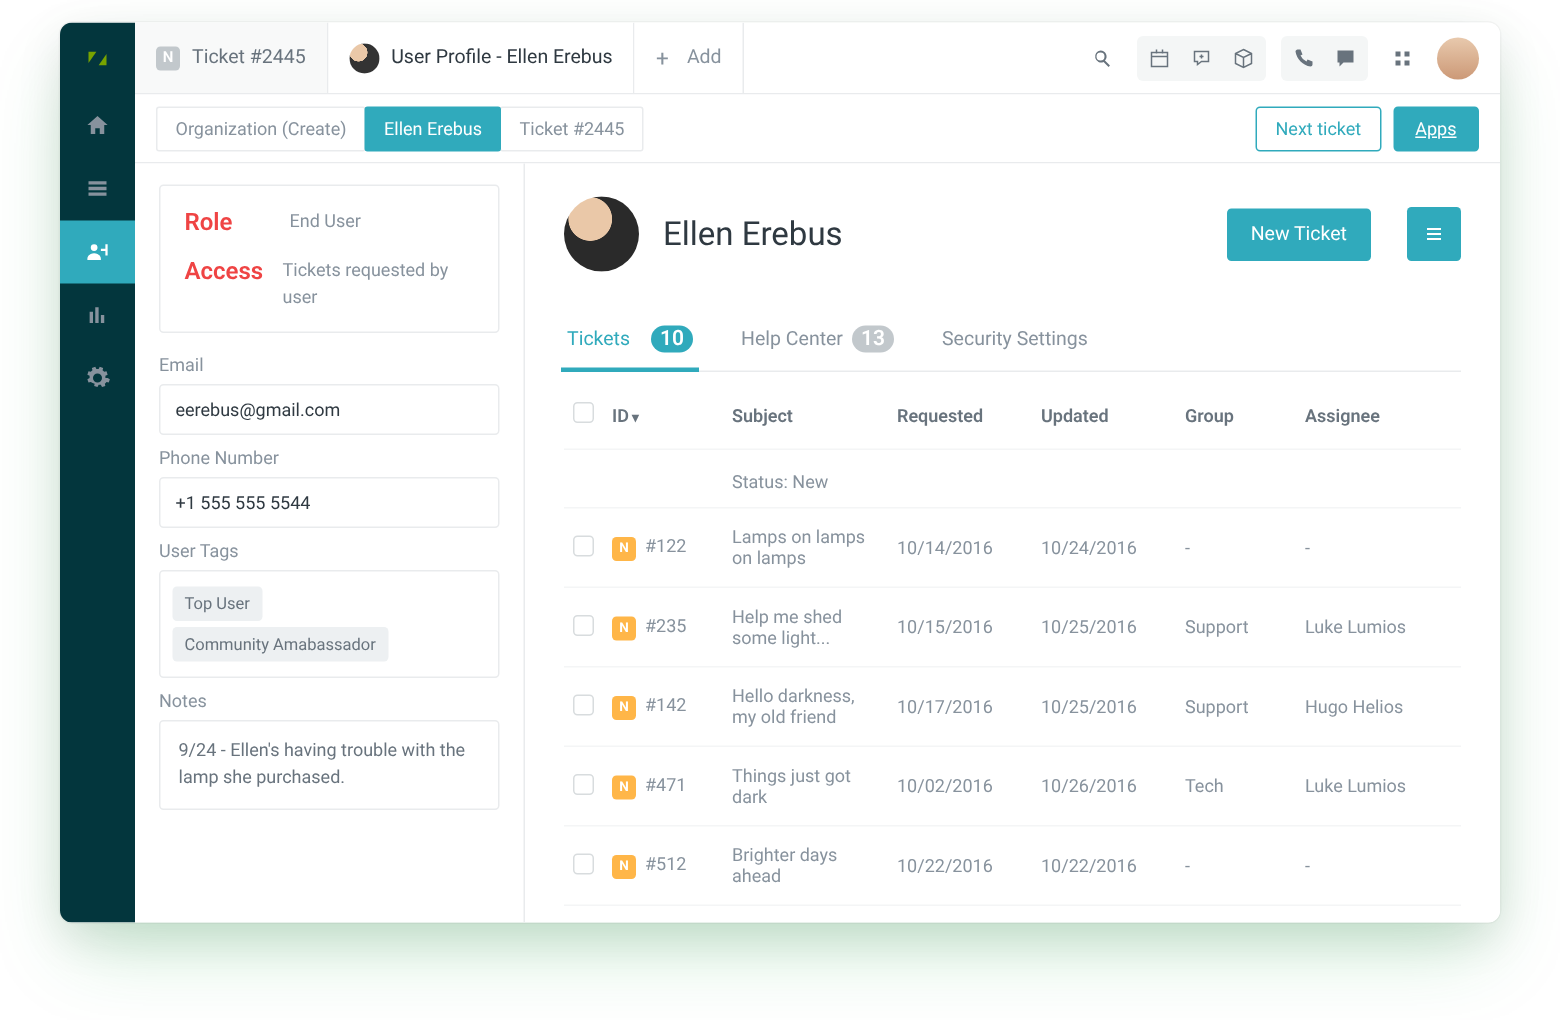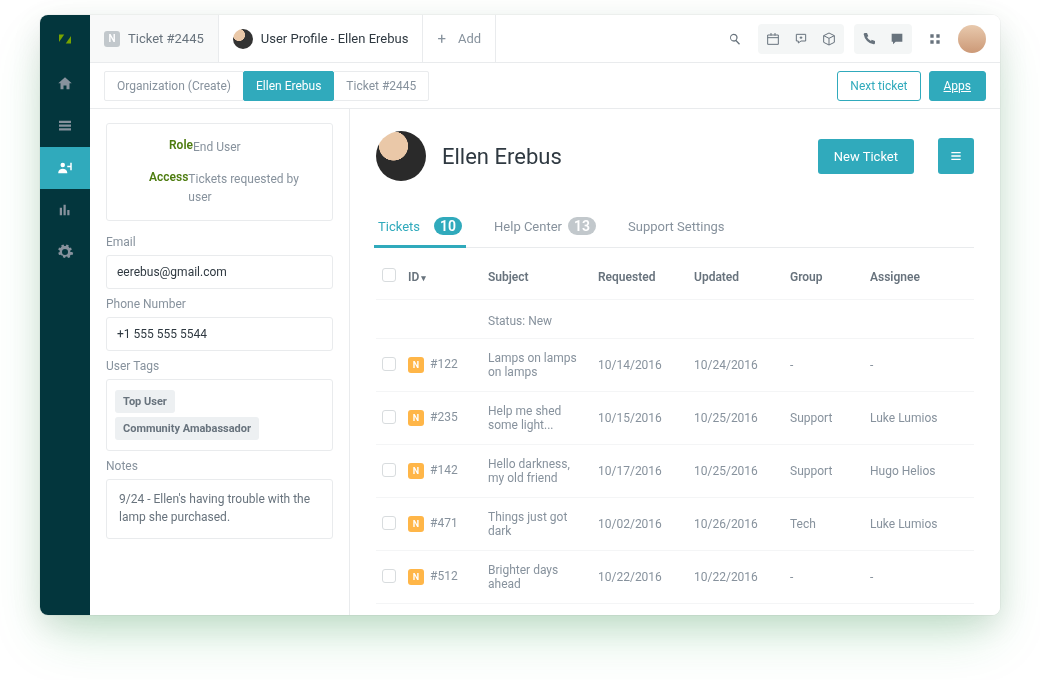--- a/index.html
+++ b/index.html
@@ -68,26 +68,26 @@
   .crumb.active { background: var(--teal); color: #fff; border-color: var(--teal); position:relative; }
   .subheader .spacer { flex:1; }
   .btn-outline { font-size: 12px; color: var(--teal); border: 1px solid var(--teal); background: #fff; padding: 7px 12px; border-radius: 3px; cursor:pointer; }
   .btn-solid { font-size: 12px; color: #fff; background: var(--teal); border: 1px solid var(--teal); padding: 7px 14px; border-radius: 3px; cursor:pointer;text-decoration:underline; }
   
   .body { flex:1; display:flex; min-height:0; background: var(--white); }
   .left-panel { width: 260px; border-right: 1px solid var(--border); padding: 14px 16px; overflow-y:auto; font-size:12px; color: var(--muted); }
   .box { border:1px solid var(--border); border-radius:3px; padding: 14px 16px; margin-bottom: 14px; background:#fff; }
   .kv { display:flex; margin-bottom: 14px; }
   .kv:last-child { margin-bottom: 0; }
-  .kv .k { width: 70px; color: #4d7c0f; font-weight: 600; font-size: 12px; text-align: right; }
+  .kv .k { width: 70px; color: #ef4444; font-weight: 600; font-size: 16px; }
   .kv .v { color: var(--muted); font-size: 12px; line-height: 1.5; }
   .field-label { font-size: 12px; color: var(--muted); margin: 8px 0 6px 0; }
   .field-input { width:100%; border:1px solid var(--border); border-radius:3px; padding:9px 10px; font-size:12px; color:#2F3941; }
   .tagrow { border:1px solid var(--border); border-radius:3px; padding:8px; min-height:50px; }
-  .tag { display:inline-block; background:#EDF0F2; color:#68737D; font-size:11px; padding:5px 8px; border-radius:3px; margin:2px 3px 2px 0;font-weight:bold; }
+  .tag { display:inline-block; background:#EDF0F2; color:#68737D; font-size:11px; padding:5px 8px; border-radius:3px; margin:2px 3px 2px 0; }
   .notes { border:1px solid var(--border); border-radius:3px; padding:10px 12px; font-size:12px; color:#68737D; line-height:1.5; min-height:60px; }
   
   .content { flex:1; padding: 22px 26px 0 26px; overflow:hidden; display:flex; flex-direction:column; }
   .profile-head { display:flex; align-items:center; gap:16px; }
   .profile-avatar { width:50px; height:50px; border-radius:50%; background:#333; background-image: radial-gradient(circle at 35% 30%, #eac8a8 0 30%, #2a2a2a 31%); }
   .profile-name { font-size: 22px; color:#2F3941; font-weight:400; flex:1;}
   .btn-newticket { font-size:13px; color:#fff; background: var(--teal); border:none; padding:10px 16px; border-radius:3px; cursor:pointer;}
   .btn-menu { width:36px; height:36px; background: var(--teal); border-radius:3px; display:flex; align-items:center; justify-content:center; color:#fff; cursor:pointer; margin-left:8px;}
   
   .innertabs { display:flex; gap: 28px; border-bottom:1px solid var(--border); margin-top: 26px; }
@@ -269,21 +269,21 @@
         <div class="innertabs">
           <div class="innertab active">
             <span>Tickets</span>
             <span class="countpill">10</span>
           </div>
           <div class="innertab">
             <span>Help Center</span>
             <span class="countpill gray">13</span>
           </div>
           <div class="innertab">
-            <span>Support Settings</span>
+            <span>Security Settings</span>
           </div>
         </div>
 
         <div class="table-wrap">
           <table>
             <thead>
               <tr>
                 <th class="col-chk"><span class="chk"></span></th>
                 <th class="col-id"><span>ID</span><span class="sort-caret">▾</span></th>
                 <th>Subject</th>

